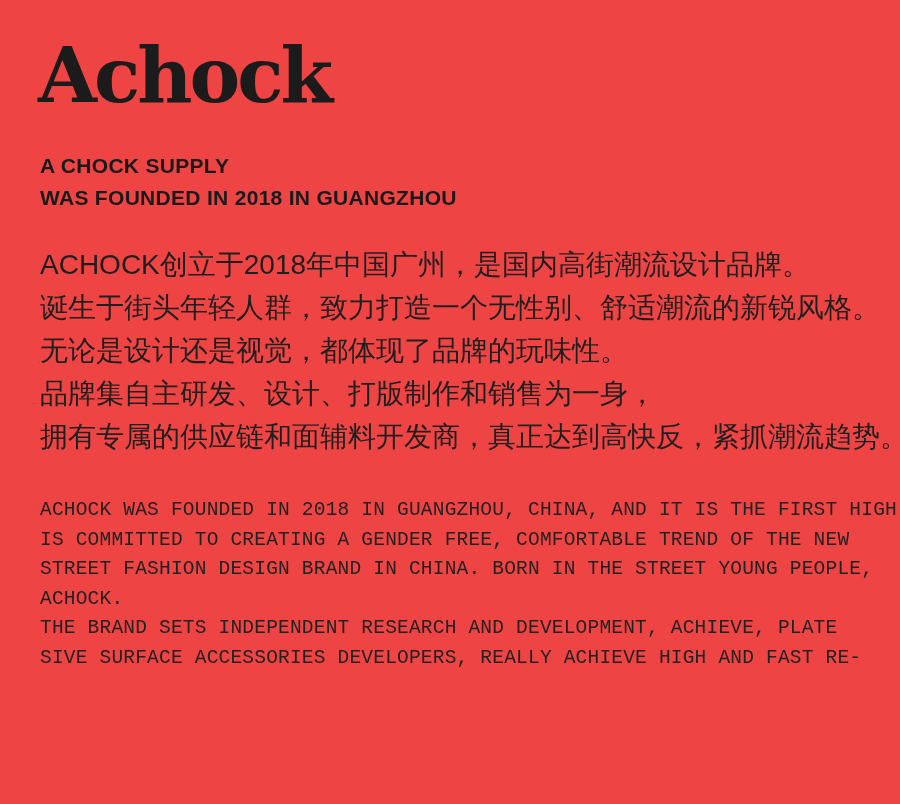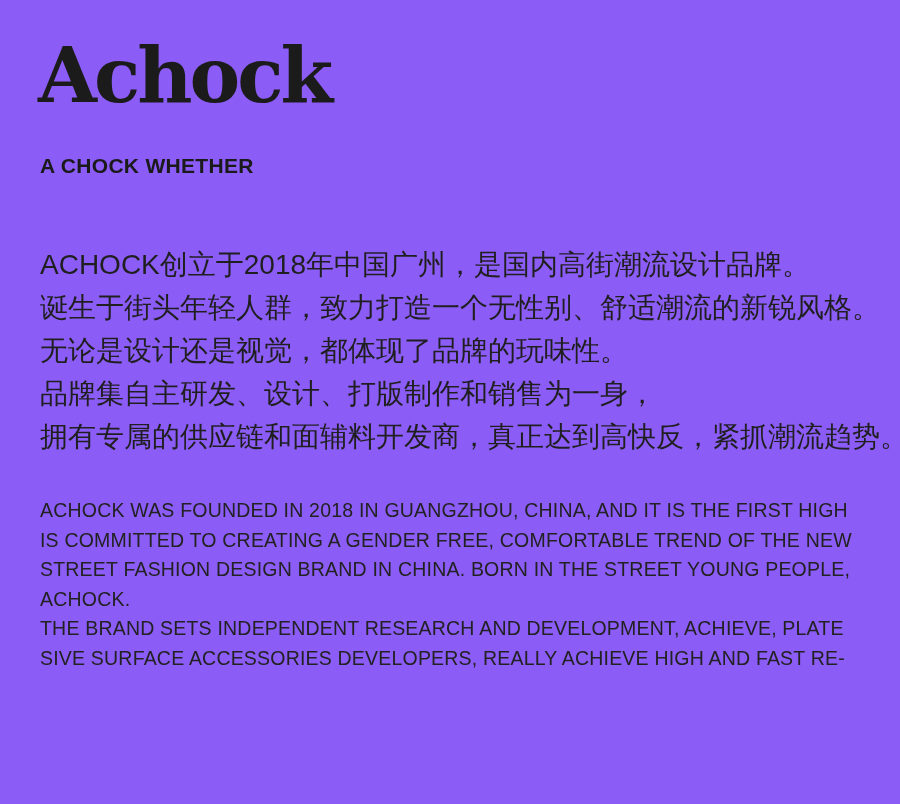--- a/index.html
+++ b/index.html
@@ -4,21 +4,21 @@
 <style>
   html, body {
     margin: 0;
     padding: 0;
     background: #ffffff;
   }
   .page {
     position: relative;
     width: 900px;
     height: 804px;
-    background: #8b5cf6;
+    background: #ef4444;
     color: #1a1a1a;
     font-family: "Liberation Sans", sans-serif;
     overflow: hidden;
   }
   .logo {
     position: absolute;
     left: 38px;
     top: 38px;
     font-family: "DejaVu Serif", serif;
     font-weight: 700;
@@ -52,31 +52,32 @@
     position: absolute;
     left: 40px;
     top: 496px;
     font-size: 19.5px;
     line-height: 29.5px;
     font-weight: 400;
     letter-spacing: 0.2px;
     color: #222222;
     width: 820px;
   }
-  .intro-en .line { white-space: nowrap; }
+  .intro-en .line { white-space: nowrap; font-family: Liberation Mono, monospace; }
 </style>
 </head>
 <body>
 
 <div class="page">
 
   <div class="logo">Achock</div>
 
   <div class="tagline">
-    <div class="line">A CHOCK WHETHER</div>
+    <div class="line">A CHOCK SUPPLY</div>
+    <div class="line">WAS FOUNDED IN 2018 IN GUANGZHOU</div>
   </div>
 
   <div class="intro-cn">
     <div class="line">ACHOCK创立于2018年中国广州，是国内高街潮流设计品牌。</div>
     <div class="line">诞生于街头年轻人群，致力打造一个无性别、舒适潮流的新锐风格。</div>
     <div class="line">无论是设计还是视觉，都体现了品牌的玩味性。</div>
     <div class="line">品牌集自主研发、设计、打版制作和销售为一身，</div>
     <div class="line">拥有专属的供应链和面辅料开发商，真正达到高快反，紧抓潮流趋势。</div>
   </div>
 

